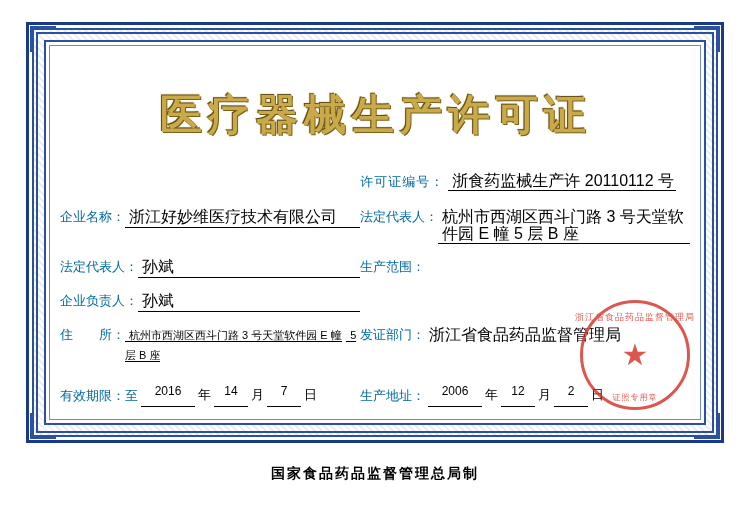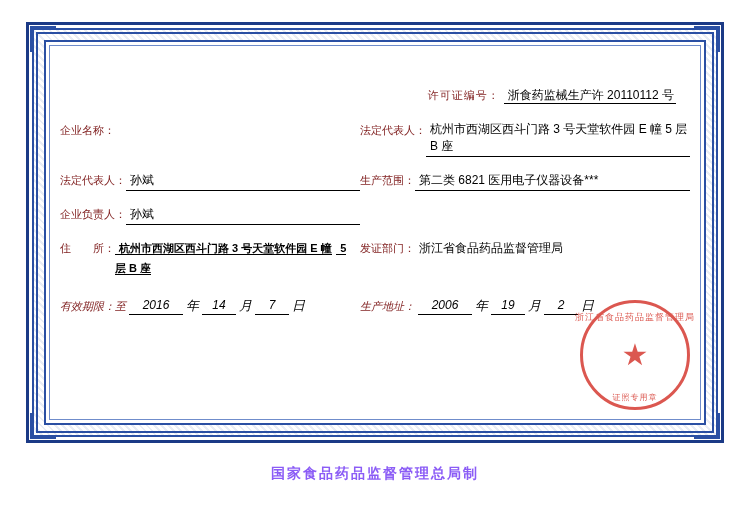--- a/index.html
+++ b/index.html
@@ -127,31 +127,31 @@
     margin-bottom: 13px;
   }
   .col {
     display: flex;
     align-items: flex-start;
   }
   .col.left { width: 300px; flex: 0 0 300px; }
   .col.right { flex: 1 1 auto; }
 
   .label {
-    font-size: 11px;
-    color: #7f1d1d;
+    font-size: 13px;
+    color: #0369a1;
     white-space: nowrap;
     line-height: 18px;
     padding-top: 1px;
   }
   .label.sp {
     letter-spacing: 0;
   }
   .value {
-    font-size: 12px;
+    font-size: 16px;
     color: #000;
     line-height: 18px;
     border-bottom: 1px solid #000;
     flex: 1 1 auto;
     padding: 1px 2px 1px 4px;
     min-height: 17px;
     box-sizing: border-box;
   }
   .value.two-line {
     line-height: 17px;
@@ -161,47 +161,45 @@
     border-bottom: none;
   }
   .addr-lines {
     flex: 1 1 auto;
   }
   .addr-line {
     font-size: 11px;
     line-height: 19px;
     border-bottom: 1px solid #000;
     padding-left: 4px;
-    font-weight: bold;
   }
   .addr-line.second {
     border-bottom: 1px solid #000;
   }
 
   
   .date-row {
     display: flex;
     align-items: flex-end;
     margin-top: 18px;
     font-size: 13px;
   }
   .date-block {
     display: flex;
     align-items: center;
     white-space: nowrap;
-    font-style: italic;
   }
   .date-block.left { width: 300px; flex: 0 0 300px; }
   .date-block.right { flex: 1 1 auto; }
   .d-val {
     display: inline-block;
     border-bottom: 1px solid #000;
     font-size: 12px;
     text-align: center;
-    padding: 0 4px 1px 4px;
+    padding: 0 4px 7px 4px;
     margin: 0 3px;
     line-height: 16px;
   }
   .d-val.y { min-width: 46px; }
   .d-val.m { min-width: 26px; }
   .d-val.d { min-width: 26px; }
   .d-unit { font-size: 13px; }
 
   
   .seal {
@@ -238,66 +236,67 @@
   .seal .st1 { top: 8px; left: 50%; transform: translateX(-50%); }
   .seal .st2 { bottom: 4px; left: 50%; transform: translateX(-50%); font-size: 8px; }
 
   .footer {
     position: absolute;
     left: 0;
     right: 0;
     bottom: 22px;
     text-align: center;
     font-size: 14px;
-    color: #8b5cf6;
+    color: #000000;
     letter-spacing: 2px;
     font-weight: bold;
   }
 </style>
 </head>
 <body>
 
 <div class="certificate">
 
   <div class="frame-outer"></div>
   <div class="frame-mid"></div>
   <div class="frame-inner"></div>
   <div class="frame-inner2"></div>
   <div class="corner tl"></div>
   <div class="corner tr"></div>
   <div class="corner bl"></div>
   <div class="corner br"></div>
 
   <div class="content">
 
+    <div class="title">医疗器械生产许可证</div>
 
     <div class="cert-no">
       <span class="label">许可证编号：</span><span class="value">浙食药监械生产许 20110112 号</span>
     </div>
 
     <div class="rows">
 
       <div class="row">
         <div class="col left">
           <span class="label">企业名称：</span>
+          <span class="value">浙江好妙维医疗技术有限公司</span>
         </div>
         <div class="col right">
           <span class="label">法定代表人：</span>
           <span class="value two-line">杭州市西湖区西斗门路 3 号天堂软件园 E 幢 5 层 B 座</span>
         </div>
       </div>
 
       <div class="row">
         <div class="col left">
           <span class="label">法定代表人：</span>
           <span class="value">孙斌</span>
         </div>
         <div class="col right">
           <span class="label">生产范围：</span>
-          <span class="value">第二类 6821 医用电子仪器设备***</span>
         </div>
       </div>
 
       <div class="row">
         <div class="col left">
           <span class="label">企业负责人：</span>
           <span class="value">孙斌</span>
         </div>
         <div class="col right"></div>
       </div>
@@ -323,21 +322,21 @@
           <span class="d-unit">年</span>
           <span class="d-val m">14</span>
           <span class="d-unit">月</span>
           <span class="d-val d">7</span>
           <span class="d-unit">日</span>
         </div>
         <div class="date-block right">
           <span class="label">生产地址：</span>
           <span class="d-val y">2006</span>
           <span class="d-unit">年</span>
-          <span class="d-val m">19</span>
+          <span class="d-val m">12</span>
           <span class="d-unit">月</span>
           <span class="d-val d">2</span>
           <span class="d-unit">日</span>
         </div>
       </div>
 
     </div>
   </div>
 
   <div class="seal">

